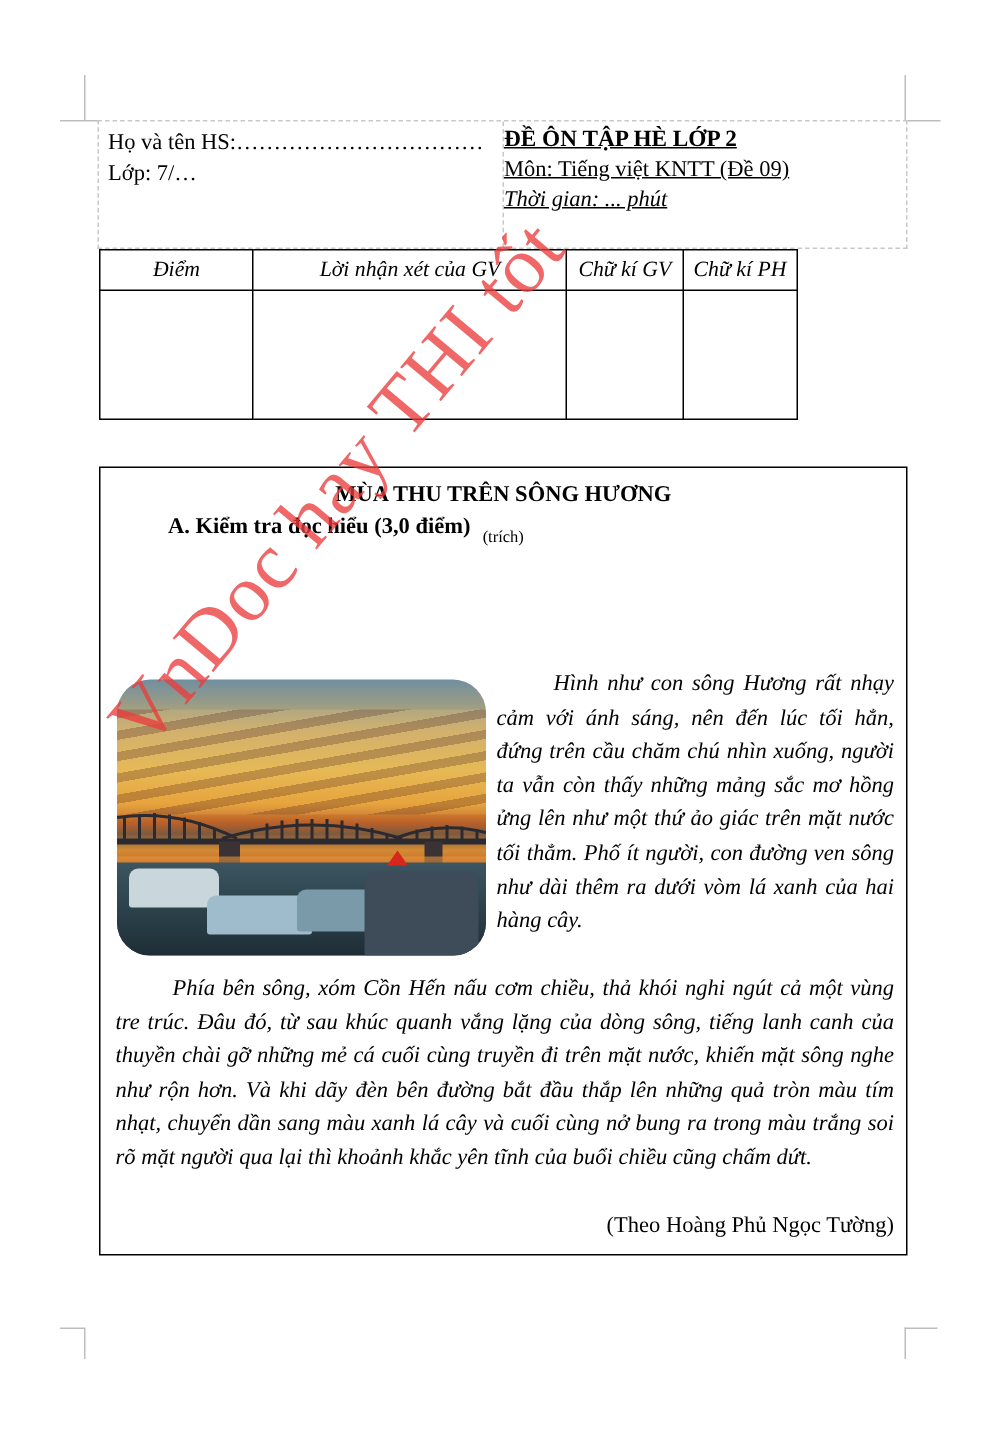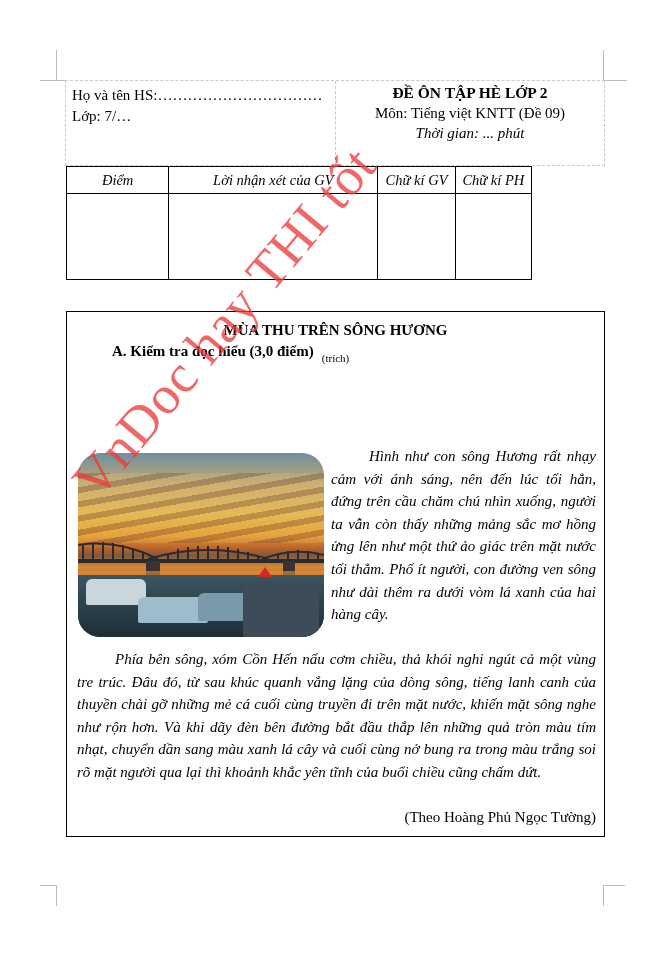--- a/index.html
+++ b/index.html
@@ -10,21 +10,21 @@
   .crop.tr-v { left:603px; top:50px; width:0; height:30px; border-left-width:1px; }
   .crop.tr-h { left:605px; top:80px; width:22px; height:0; border-top-width:1px; }
   .crop.bl-h { left:40px; top:885px; width:16px; height:0; border-top-width:1px; }
   .crop.bl-v { left:56px; top:885px; width:0; height:21px; border-left-width:1px; }
   .crop.br-h { left:603px; top:885px; width:22px; height:0; border-top-width:1px; }
   .crop.br-v { left:603px; top:885px; width:0; height:21px; border-left-width:1px; }
 
   .header-table { position:absolute; left:65px; top:80px; width:540px; height:86px; border:1px dashed #c8c8c8; box-sizing:border-box; display:flex; }
   .header-left { width:270px; border-right:1px dashed #c8c8c8; box-sizing:border-box; padding:4px 0 0 6px; font-size:15px; line-height:21px; }
   .header-left .school { font-weight:bold; font-size:15.5px; }
-  .header-right { flex:1; text-align:center; padding-top:2px; font-size:15px; line-height:20px; }
+  .header-right { flex:1; padding-top:2px; font-size:15px; line-height:20px;text-decoration:underline; }
   .header-right .title { font-weight:bold; font-size:15.5px; }
   .header-right .time { font-style:italic; }
 
   .score-table { position:absolute; left:66px; top:166px; width:466px; border-collapse:collapse; font-size:14.5px; font-style:italic; }
   .score-table th, .score-table td { border:1px solid #000; padding:0; }
   .score-table th { height:26px; font-weight:normal; text-align:center; vertical-align:middle; }
   .score-table td { height:85px; }
 
   .section-heading { position:absolute; left:112px; top:300px; font-weight:bold; font-size:15px;margin-top:43px; }
 

